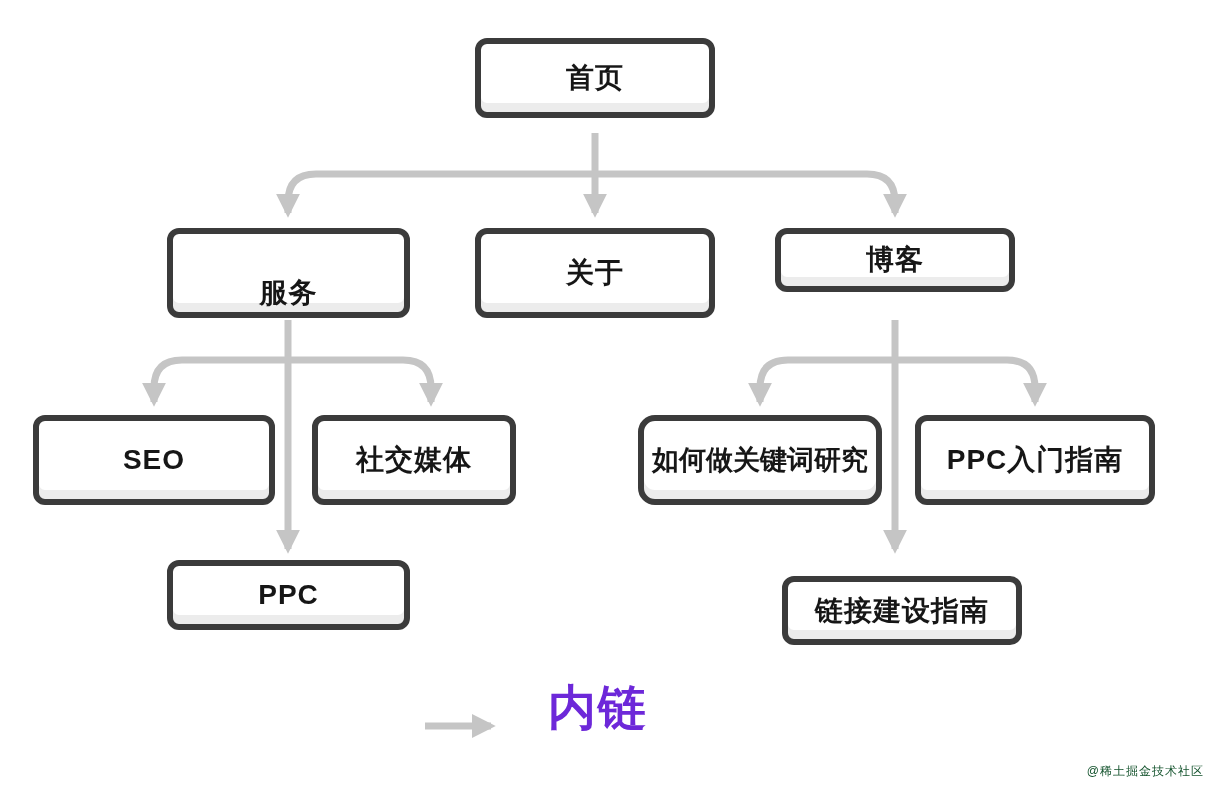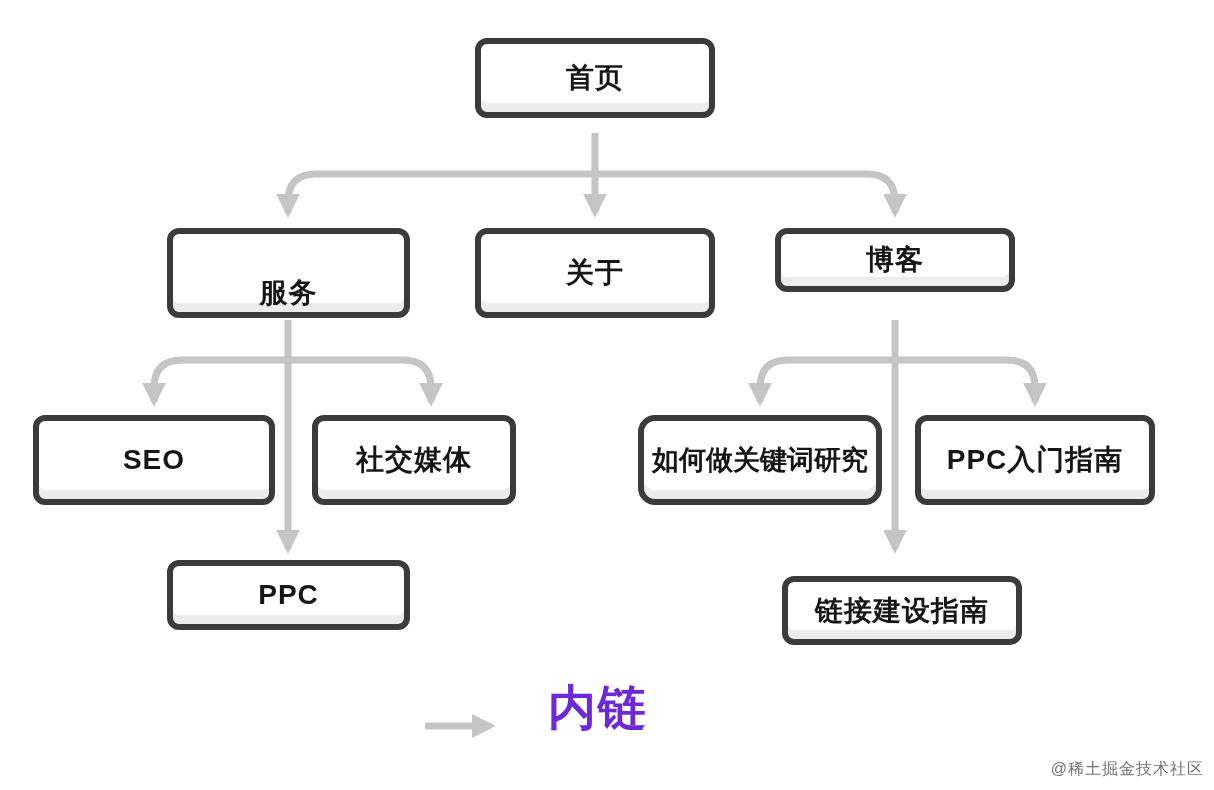--- a/index.html
+++ b/index.html
@@ -25,21 +25,21 @@
   }
   .legend-label{
     position:absolute;z-index:1;
     left:548px;top:676px;
     font-size:48px;font-weight:600;color:#6d28d9;
     letter-spacing:2px;
   }
   .watermark{
     position:absolute;z-index:1;
     right:10px;bottom:10px;
-    font-size:16px;color:#737373;
+    font-size:12px;color:#14532d;
     letter-spacing:1px;
   }
 </style>
 </head>
 <body>
 
 <div id="canvas">
 
   <svg id="connector-layer" width="1214" height="790" viewBox="0 0 1214 790">
     <defs>

